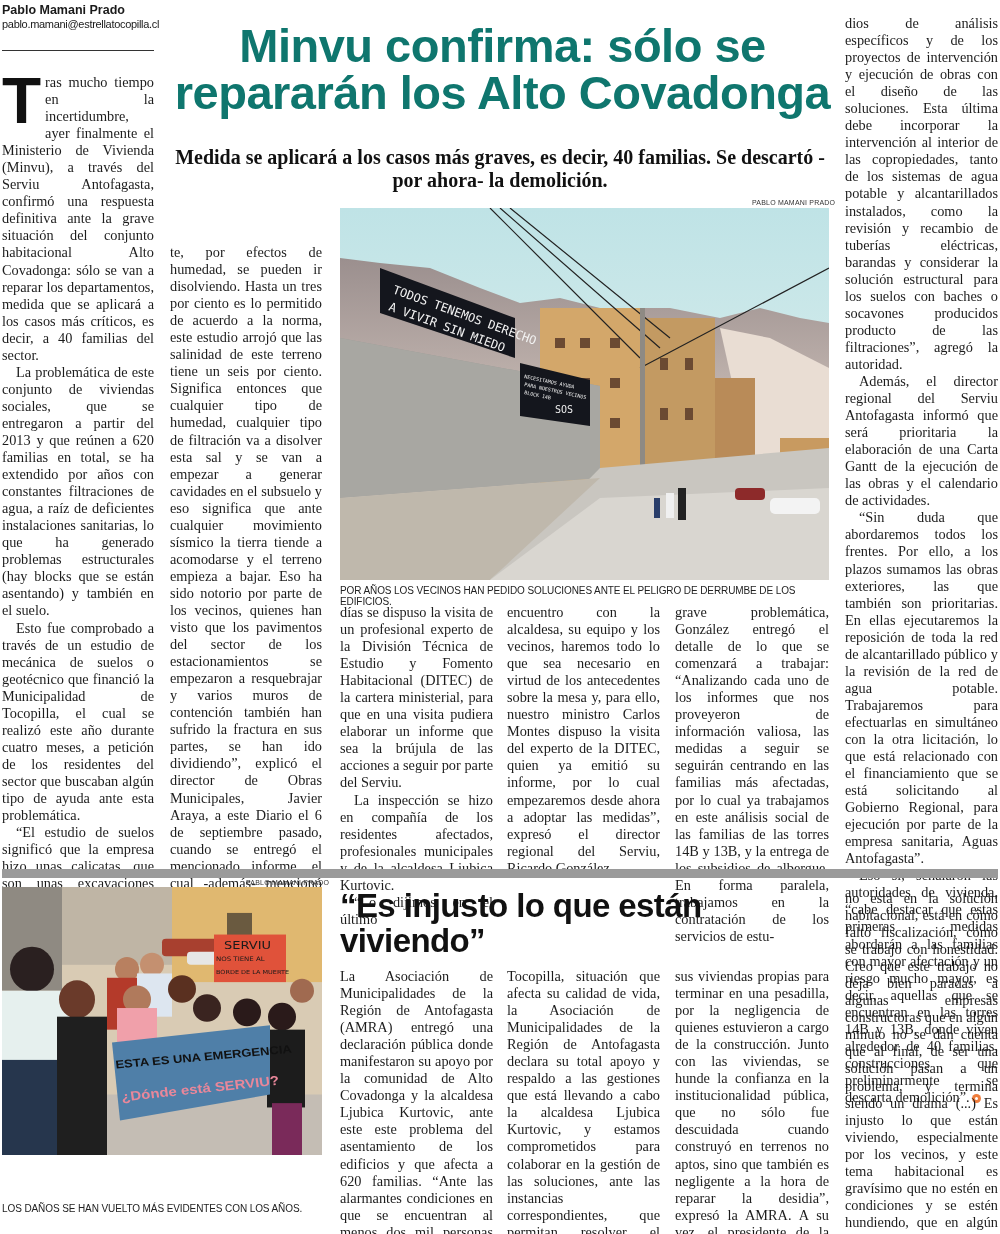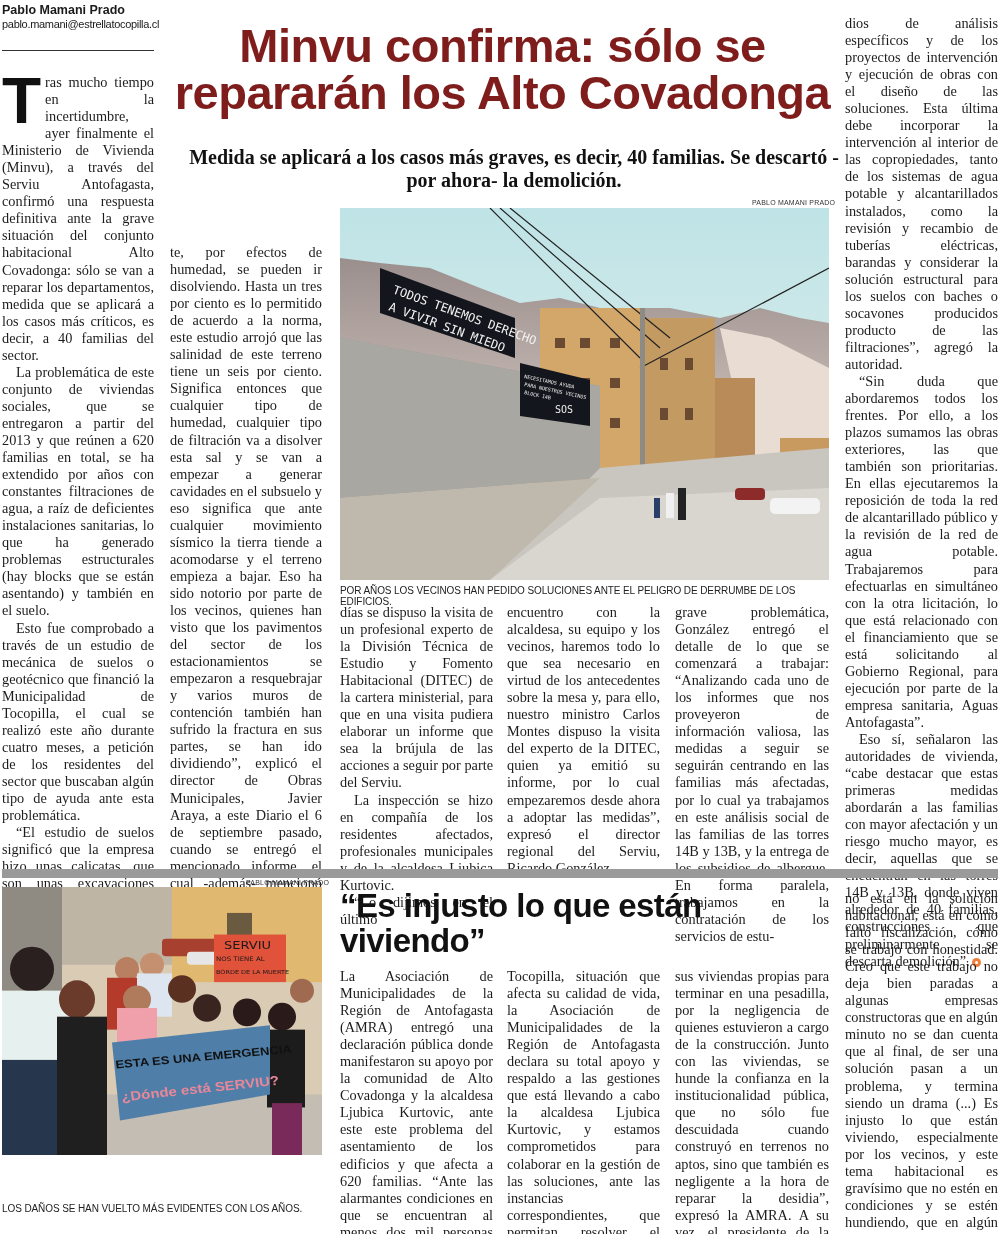--- a/index.html
+++ b/index.html
@@ -6,22 +6,22 @@
   html, body { width: 1000px; height: 1234px; background: #ffffff; overflow: hidden; }
   body { position: relative; font-family: "Liberation Serif", "DejaVu Serif", serif; color: #1a1a1a; }
 
   .abs { position: absolute; }
   .sans { font-family: "Liberation Sans", "DejaVu Sans", sans-serif; }
 
   .byline-name { left: 2px; top: 3px; font-size: 12.5px; font-weight: bold; }
   .byline-email { left: 2px; top: 18px; font-size: 11px; letter-spacing: -0.3px; }
   .byline-rule { left: 2px; top: 50px; width: 152px; height: 1px; background: #333; }
 
-  .headline { left: 170px; top: 22px; width: 665px; text-align: center; font-size: 47px; line-height: 47px; font-weight: bold; letter-spacing: -0.5px; color: #7f1d1d; }
-  .subhead { left: 184px; top: 146px; width: 660px; text-align: center; font-size: 20px; line-height: 23px; color: #111; font-weight: bold; }
+  .headline { left: 170px; top: 22px; width: 665px; text-align: center; font-size: 47px; line-height: 47px; font-weight: bold; letter-spacing: -0.5px; color: #0f766e; }
+  .subhead { left: 170px; top: 146px; width: 660px; text-align: center; font-size: 20px; line-height: 23px; color: #111; font-weight: bold; }
 
   .col { position: absolute; font-size: 14.3px; line-height: 17.05px; text-align: justify; color: #1c1c1c; hyphens: manual; }
   .col p { text-indent: 14px; }
   .col p.noindent { text-indent: 0; }
   .dropcap { float: left; font-family: "Liberation Sans", "DejaVu Sans", sans-serif; font-weight: bold; font-size: 64px; line-height: 50px; margin: 2px 4px 0 0; color: #111; }
 
   .credit { font-size: 7px; letter-spacing: 0.2px; color: #333; }
 
   .photo { overflow: hidden; }
   .photo svg { display: block; width: 100%; height: 100%; }
@@ -131,20 +131,21 @@
 <div class="col" style="left:507px; top:604px; width:153px;">
   <p class="noindent">encuentro con la alcaldesa, su equipo y los vecinos, haremos todo lo que sea necesario en virtud de los antecedentes sobre la mesa y, para ello, nuestro ministro Carlos Montes dispuso la visita del experto de la DITEC, quien ya emitió su informe, por lo cual empezaremos desde ahora a adoptar las medidas”, expresó el director regional del Serviu, Ricardo González.</p>
 </div>
 
 <div class="col" style="left:675px; top:604px; width:154px;">
   <p class="noindent">grave problemática, González entregó el detalle de lo que se comenzará a trabajar: “Analizando cada uno de los informes que nos proveyeron de información valiosa, las medidas a seguir se seguirán centrando en las familias más afectadas, por lo cual ya trabajamos en este análisis social de las familias de las torres 14B y 13B, y la entrega de los subsidios de albergue. En forma paralela, trabajamos en la contratación de los servicios de estu-</p>
 </div>
 
 <div class="col" style="left:845px; top:15px; width:153px;">
   <p class="noindent">dios de análisis específicos y de los proyectos de intervención y ejecución de obras con el diseño de las soluciones. Esta última debe incorporar la intervención al interior de las copropiedades, tanto de los sistemas de agua potable y alcantarillados instalados, como la revisión y recambio de tuberías eléctricas, barandas y considerar la solución estructural para los suelos con baches o socavones producidos producto de las filtraciones”, agregó la autoridad.</p>
+  <p>Además, el director regional del Serviu Antofagasta informó que será prioritaria la elaboración de una Carta Gantt de la ejecución de las obras y el calendario de actividades.</p>
   <p>“Sin duda que abordaremos todos los frentes. Por ello, a los plazos sumamos las obras exteriores, las que también son prioritarias. En ellas ejecutaremos la reposición de toda la red de alcantarillado público y la revisión de la red de agua potable. Trabajaremos para efectuarlas en simultáneo con la otra licitación, lo que está relacionado con el financiamiento que se está solicitando al Gobierno Regional, para ejecución por parte de la empresa sanitaria, Aguas Antofagasta”.</p>
   <p><span>Eso sí, señalaron las autoridades de vivienda, “cabe destacar que estas primeras medidas abordarán a las familias con mayor afectación y un riesgo mucho mayor, es decir, aquellas que se encuentran en las torres 14B y 13B, donde viven alrededor de 40 familias, construcciones que preliminarmente se descarta demolición”.</span><span class="endmark"></span></p>
 </div>
 
 <div class="abs divider"></div>
 
 <div class="abs sans credit" style="left:246px; top:879px;">PABLO MAMANI PRADO</div>
 <div class="abs photo" style="left:2px; top:887px; width:320px; height:268px;">
   <svg viewBox="0 0 320 310" preserveAspectRatio="none">
     <rect x="0" y="0" width="320" height="310" fill="#d9cbb4"></rect>

